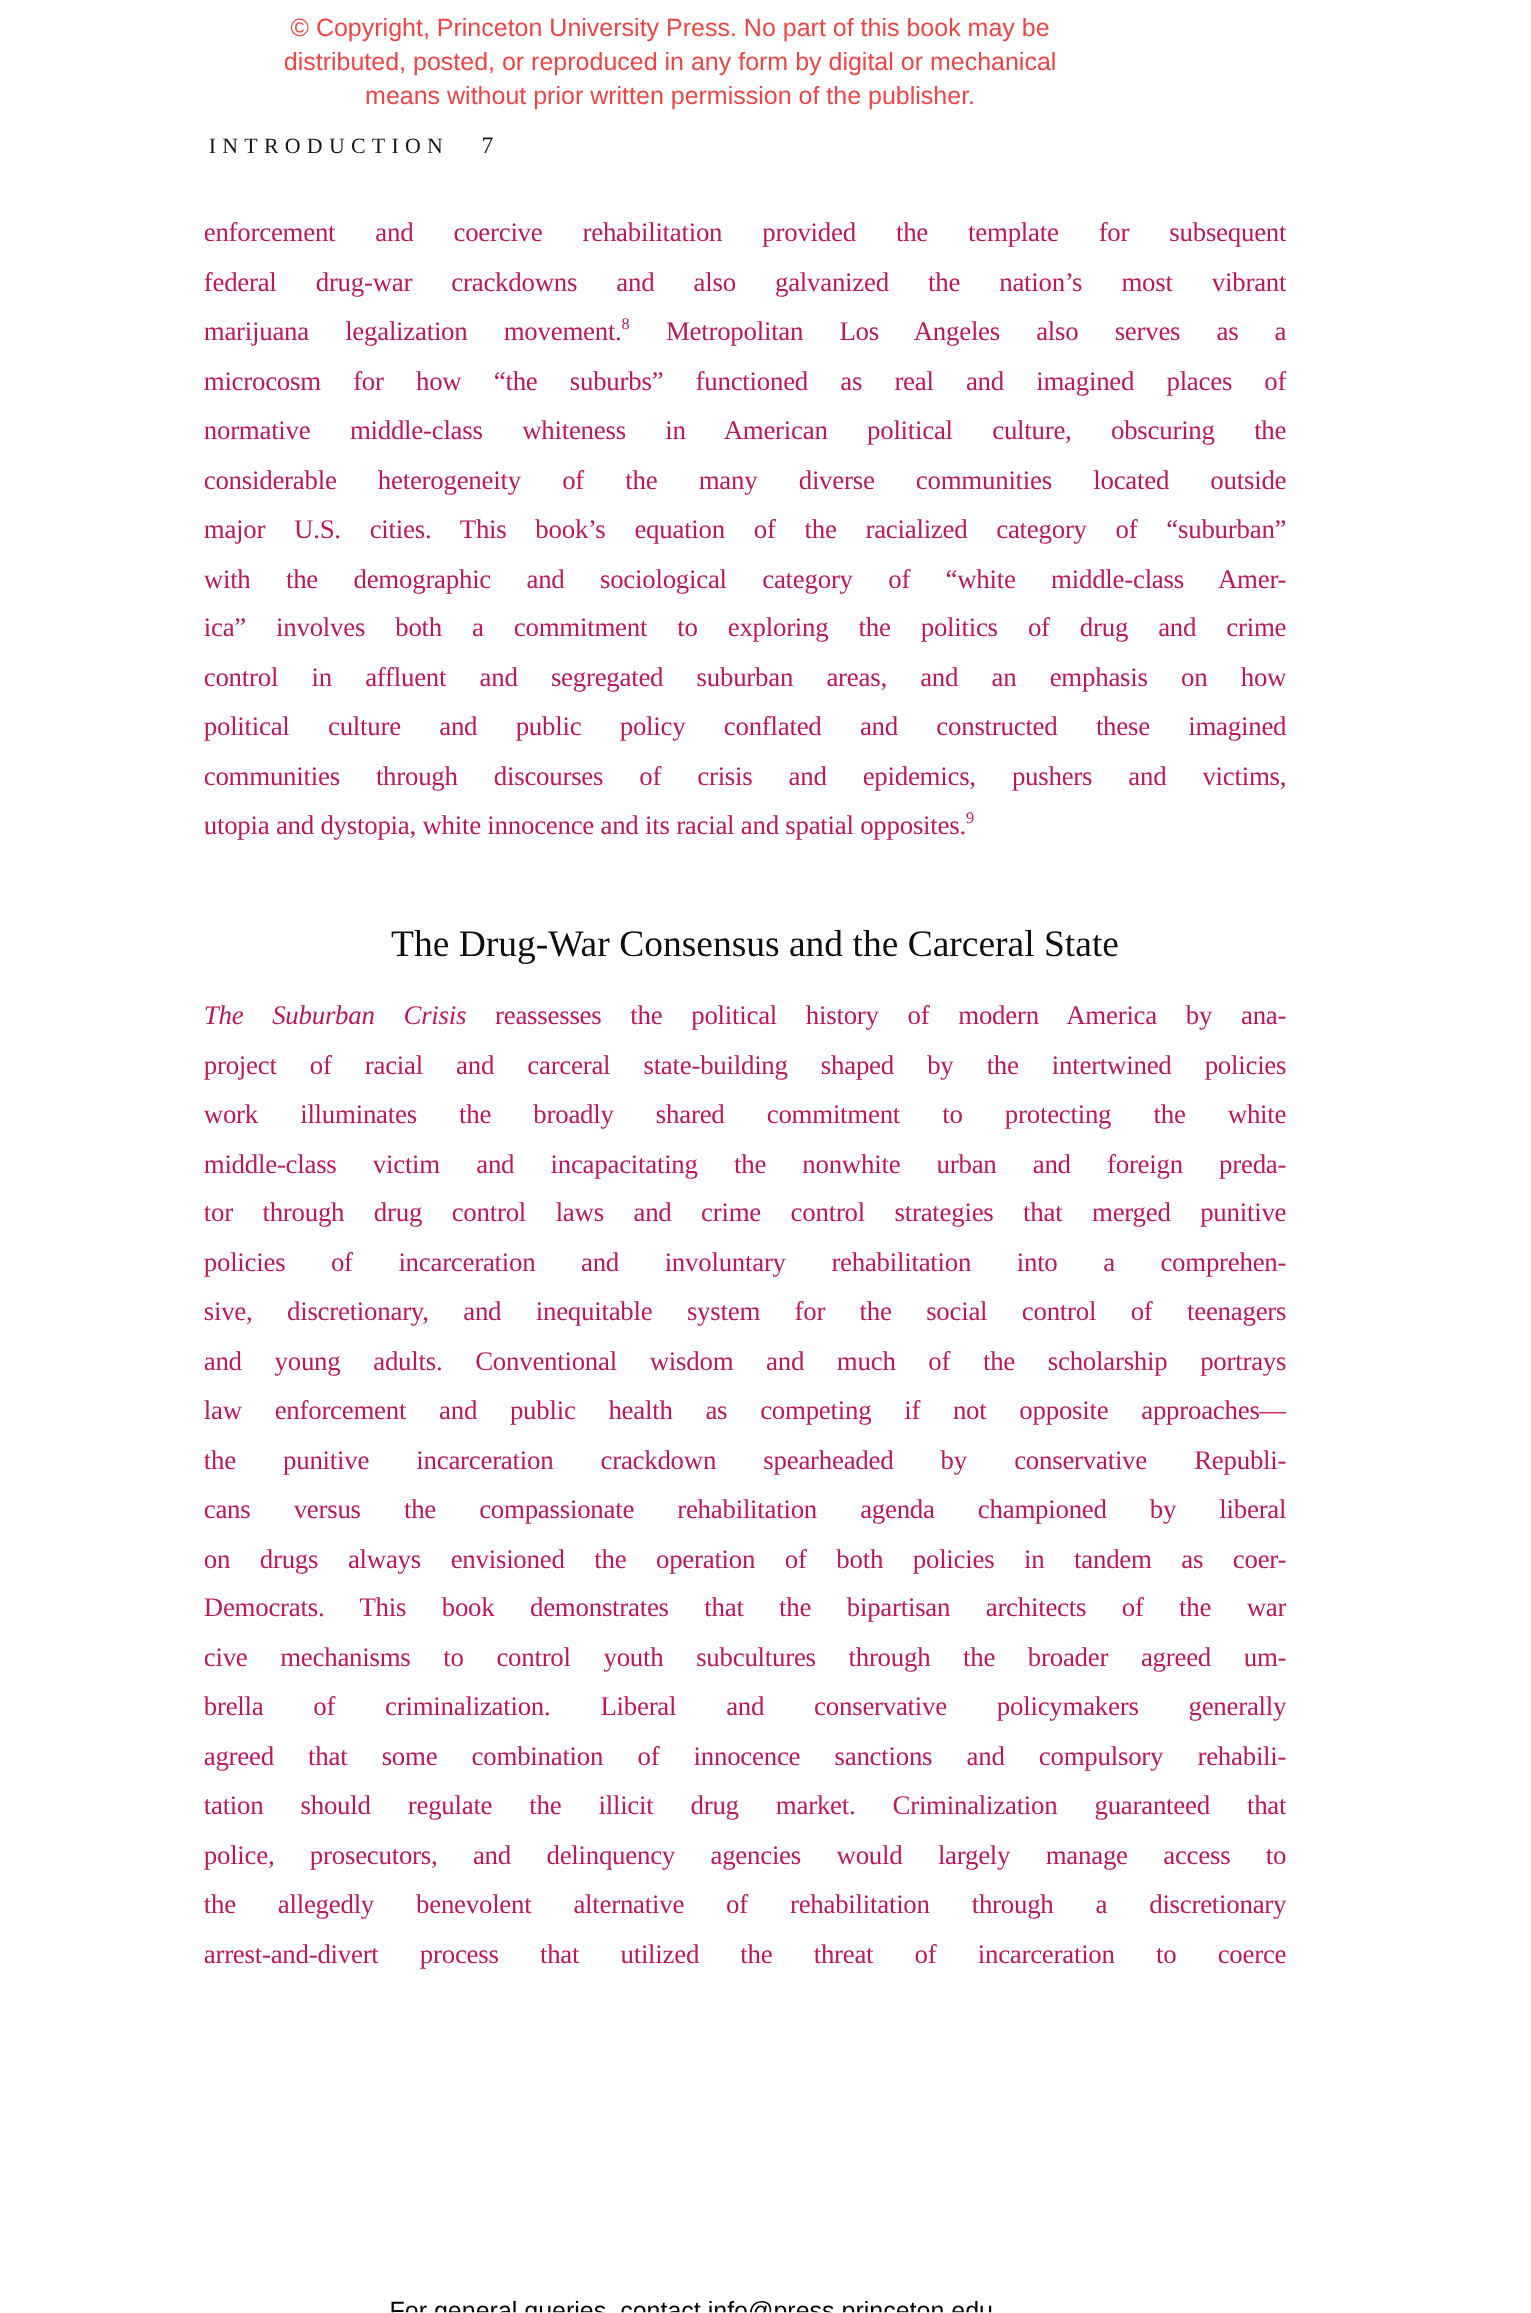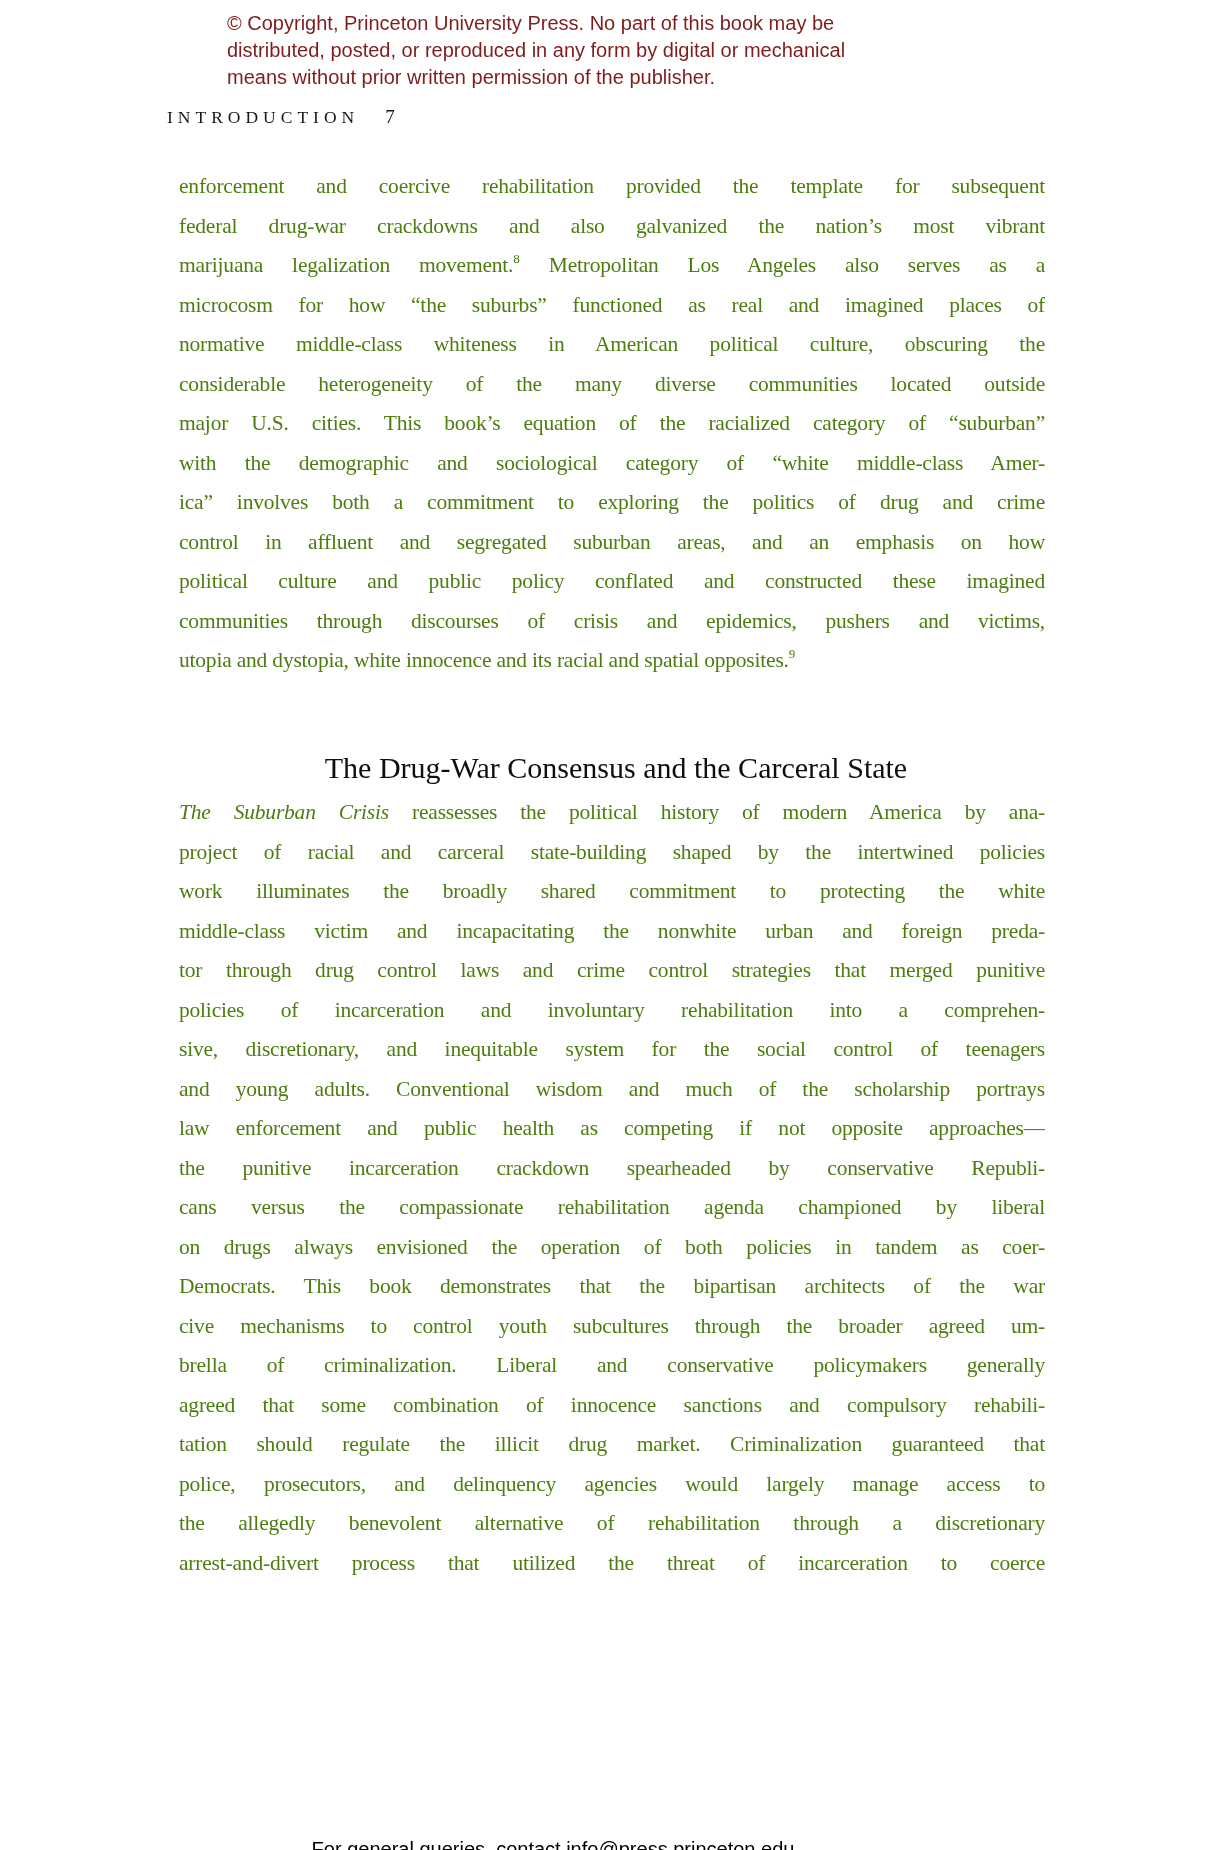--- a/index.html
+++ b/index.html
@@ -10,47 +10,48 @@
     background:#ffffff;
     overflow:hidden;
   }
   .copyright{
     position:absolute;
     left:227px;
     top:10px;
     font-family:"Liberation Sans",sans-serif;
     font-size:20px;
     line-height:27px;
-    color:#7f1d1d;
+    color:#ef4444;
+    text-align:center;
   }
   .cline{white-space:nowrap;height:27px;}
   .running-head{
     position:absolute;
     left:167px;
     width:866px;
     top:106px;
     text-align:left;
     font-family:"Liberation Serif",serif;
     font-size:17.5px;
     letter-spacing:5px;
     color:#161616;
   }
   .running-head .pagenum{
     margin-left:26px;
     font-size:19px;
     letter-spacing:0;
   }
   .para{
     position:absolute;
-    left:179px;
+    left:163px;
     width:866px;
     font-family:"Liberation Serif",serif;
     font-size:21.5px;
     letter-spacing:-0.2px;
-    color:#4d7c0f;
+    color:#be185d;
   }
   .para1{top:167px;}
   .para2{top:793px;}
   .pline{
     height:39.5px;
     line-height:39.5px;
     text-align:justify;
     text-align-last:justify;
     overflow:hidden;
   }
@@ -62,21 +63,21 @@
     top:-9px;
     vertical-align:baseline;
     letter-spacing:0;
   }
   .para em{font-style:italic;}
   .heading{
     position:absolute;
     left:167px;
     width:866px;
     top:733px;
-    margin:16px;
+    margin:4px;
     text-align:center;
     font-family:"Liberation Serif",serif;
     font-weight:400;
     font-size:30px;
     line-height:38px;
     color:#0e0e0e;
   }
   .footer{
     position:absolute;
     left:0;

